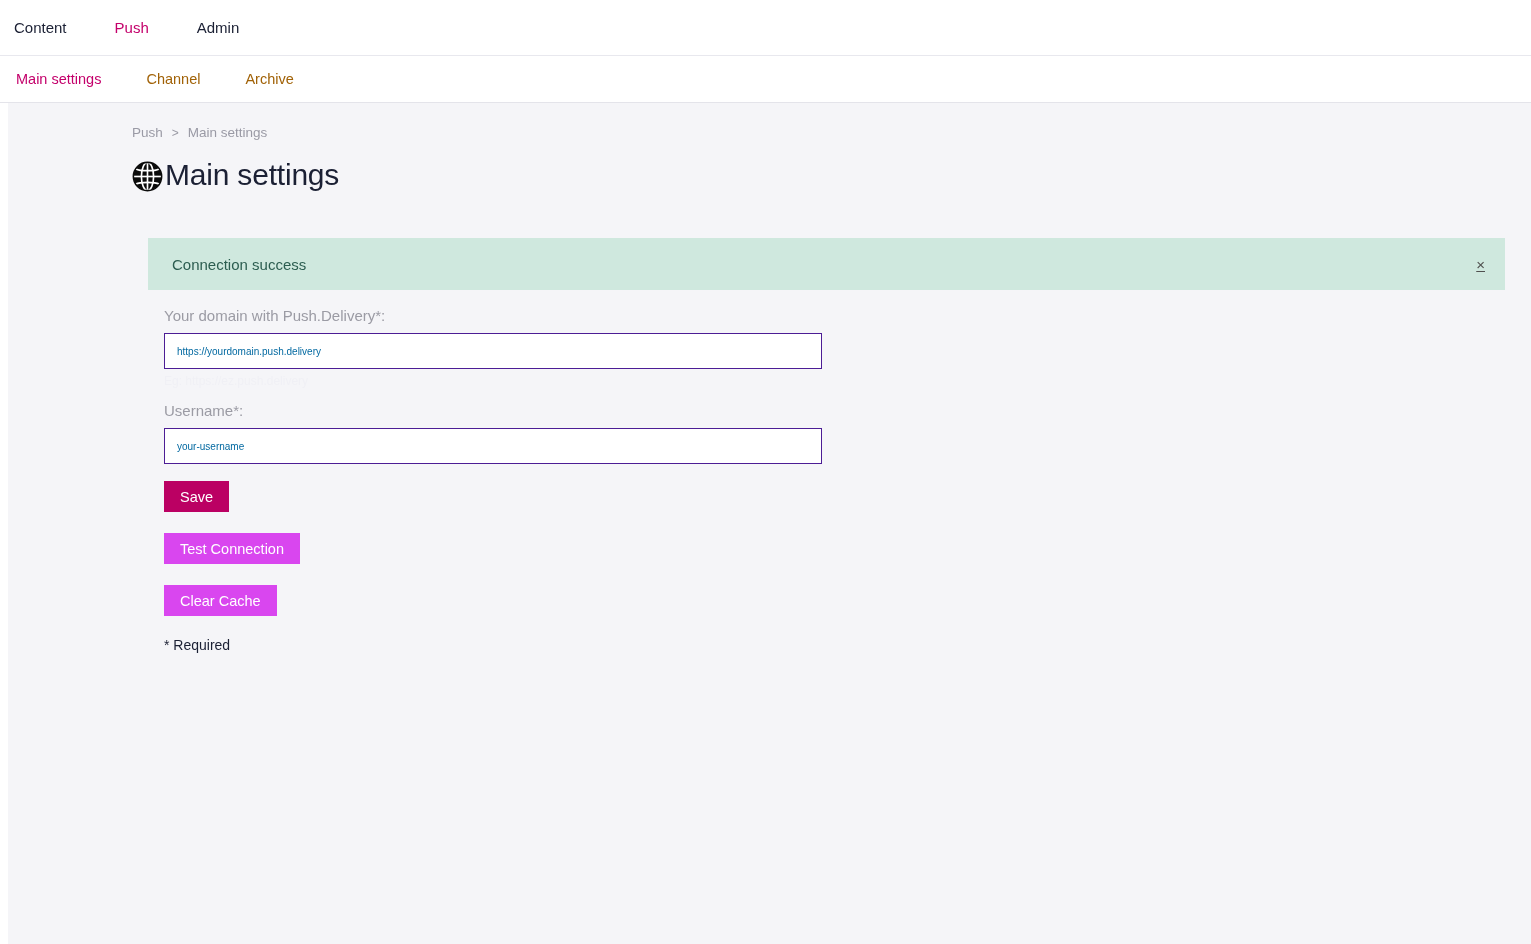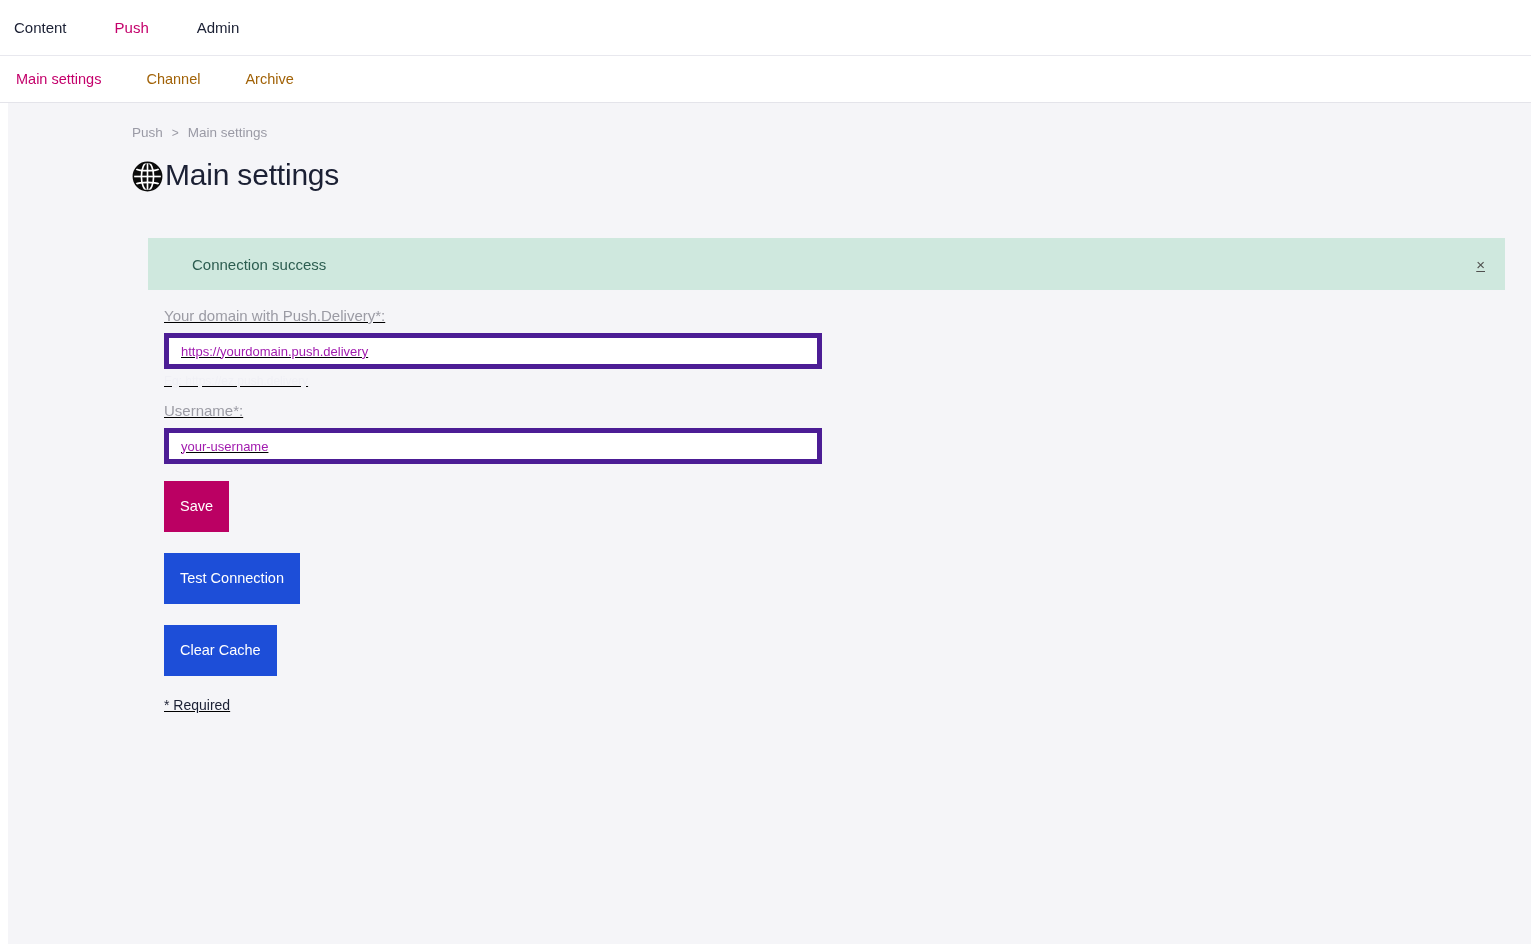--- a/index.html
+++ b/index.html
@@ -106,21 +106,21 @@
     top: 1px;
   }
 
   
   .alert {
     margin: 46px 26px 0 140px;
     background: #cfe8de;
     min-height: 52px;
     display: flex;
     align-items: center;
-    padding: 0 14px 0 44px;
+    padding: 0 14px 0 24px;
     position: relative;
   }
   .alert-text {
     font-size: 15px;
     color: #2c5d50;
     flex: 1 1 auto;
   }
   .alert-close {
     font-size: 15px;
     color: #50504f;
@@ -130,37 +130,36 @@
     line-height: 1;
     background: none;
     border: none;
     font-family: "Liberation Sans", sans-serif;
   }
 
   
   .form {
     padding-left: 156px;
     padding-top: 17px;
-    text-decoration: underline;
   }
   .field-label {
     font-size: 15px;
     color: #9b9ba4;
     margin-bottom: 9px;
     display: block;
   }
   .text-input {
     display: block;
     width: 658px;
     height: 36px;
     padding: 0 12px;
-    border: 5px solid #4c1d95;
-    background: #ffffff;
-    font-size: 13px;
-    color: #a21caf;
+    border: 1px solid #4c1d95;
+    background: #ffffff;
+    font-size: 10px;
+    color: #0369a1;
     font-family: "Liberation Sans", sans-serif;
     border-radius: 0;
     outline: none;
   }
   .text-input.focused {
     border: 1px solid #c4006b;
   }
   .text-input.masked {
     color: #8d8d99;
     letter-spacing: 1.4px;
@@ -176,28 +175,28 @@
   .field-block.with-hint { margin-bottom: 12px; }
 
   
   .btn {
     display: inline-block;
     border: none;
     color: #ffffff;
     font-size: 14.5px;
     font-family: "Liberation Sans", sans-serif;
     padding: 0 16px;
-    height: 51px;
+    height: 31px;
     line-height: 33px;
     cursor: pointer;
     border-radius: 0;
     text-align: center;
   }
   .btn-primary { background: #bb0063; }
-  .btn-secondary { background: #1d4ed8; }
+  .btn-secondary { background: #d946ef; }
   .btn-row { margin-bottom: 21px; }
   .btn-row:first-of-type { margin-top: 19px; }
 
   .required-note {
     font-size: 14px;
     color: #1b2034;
     margin-top: 17px;
   }
 </style>
 </head>

